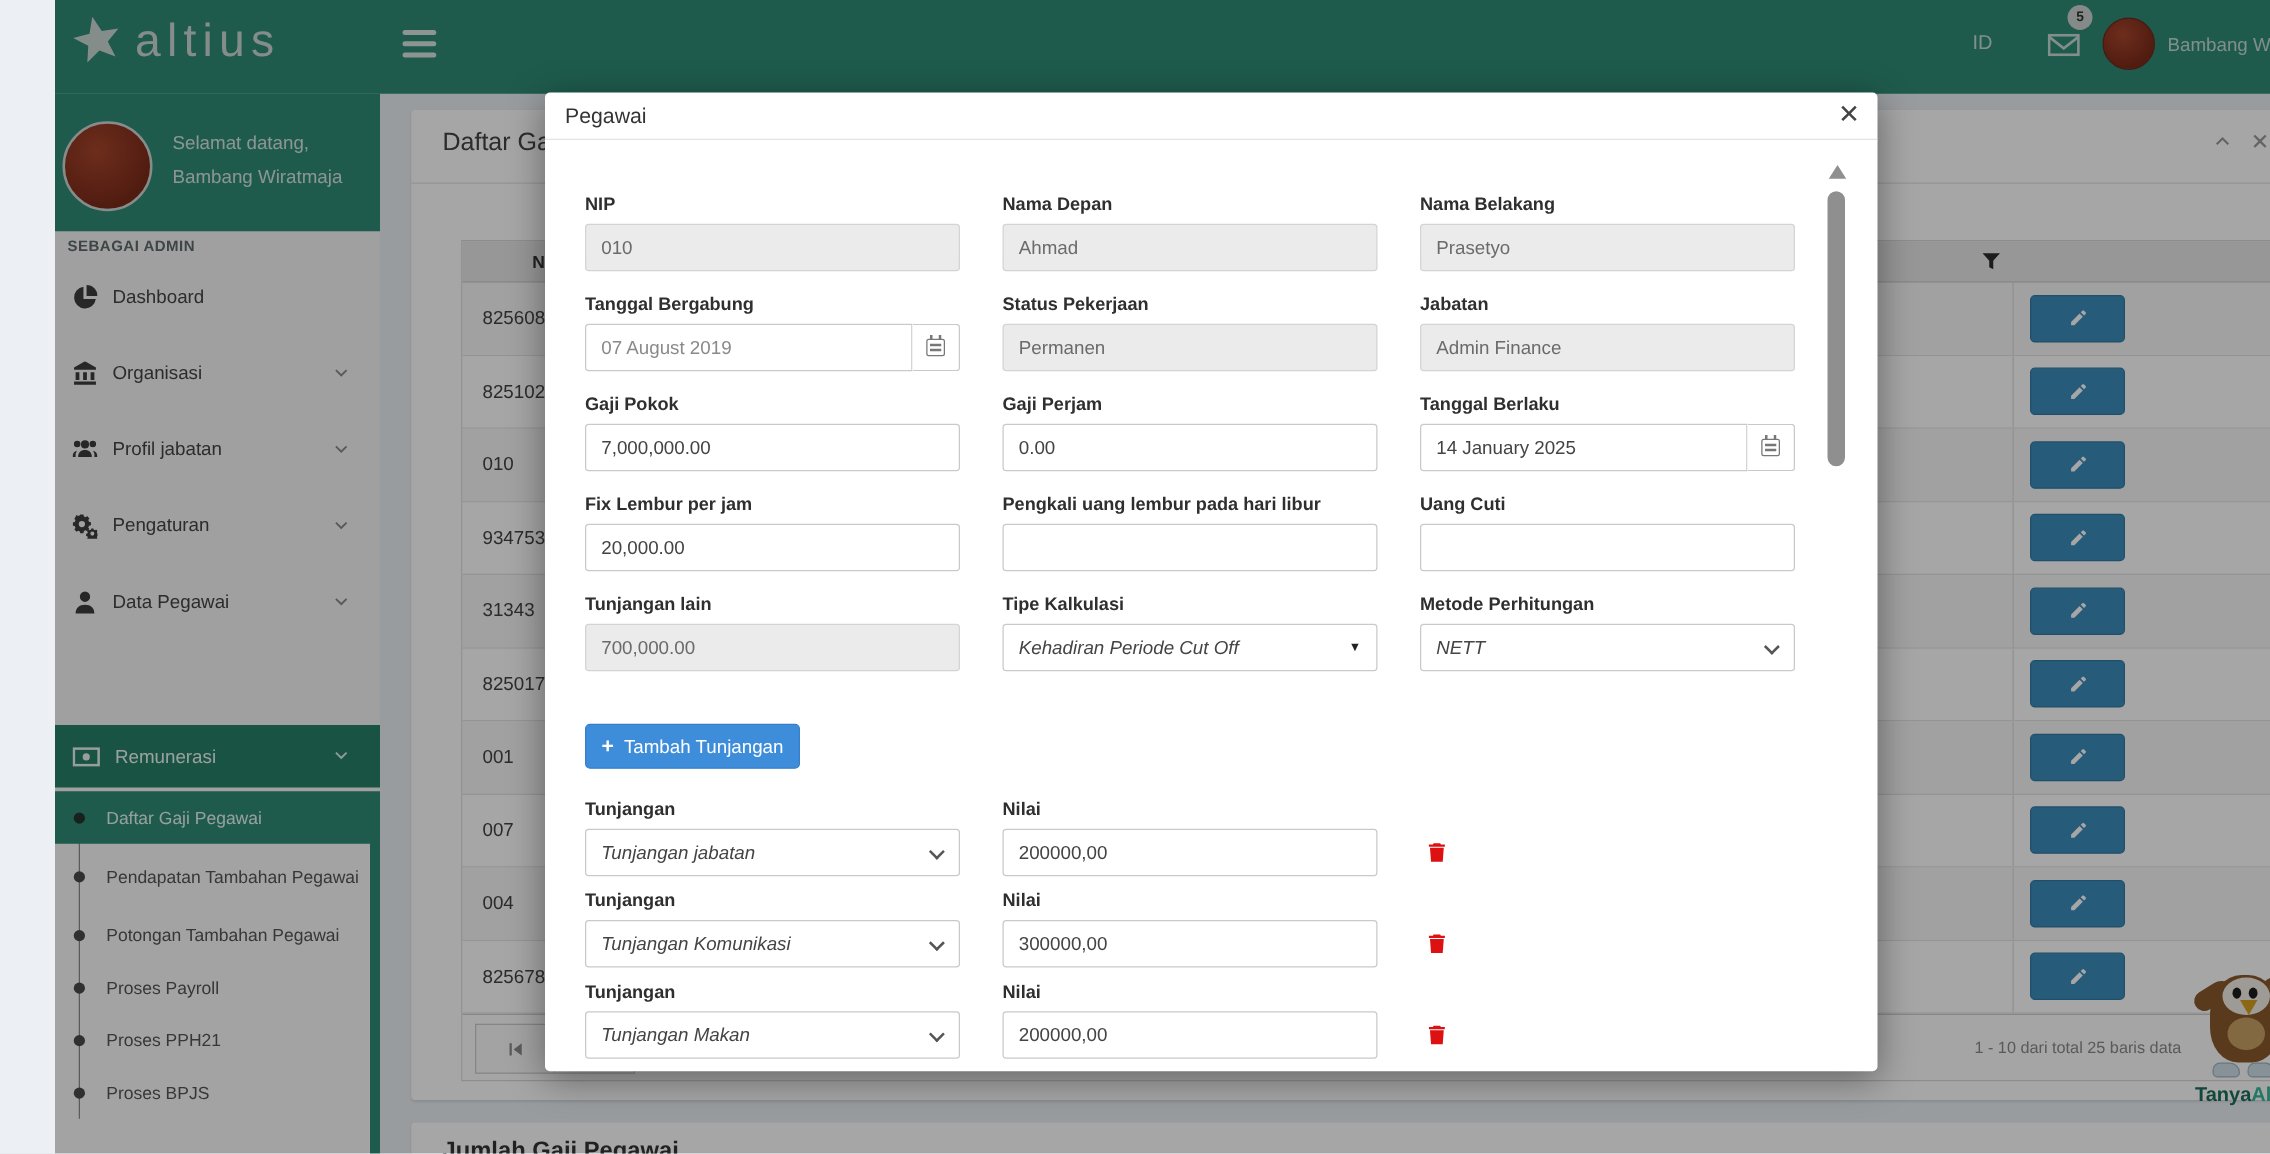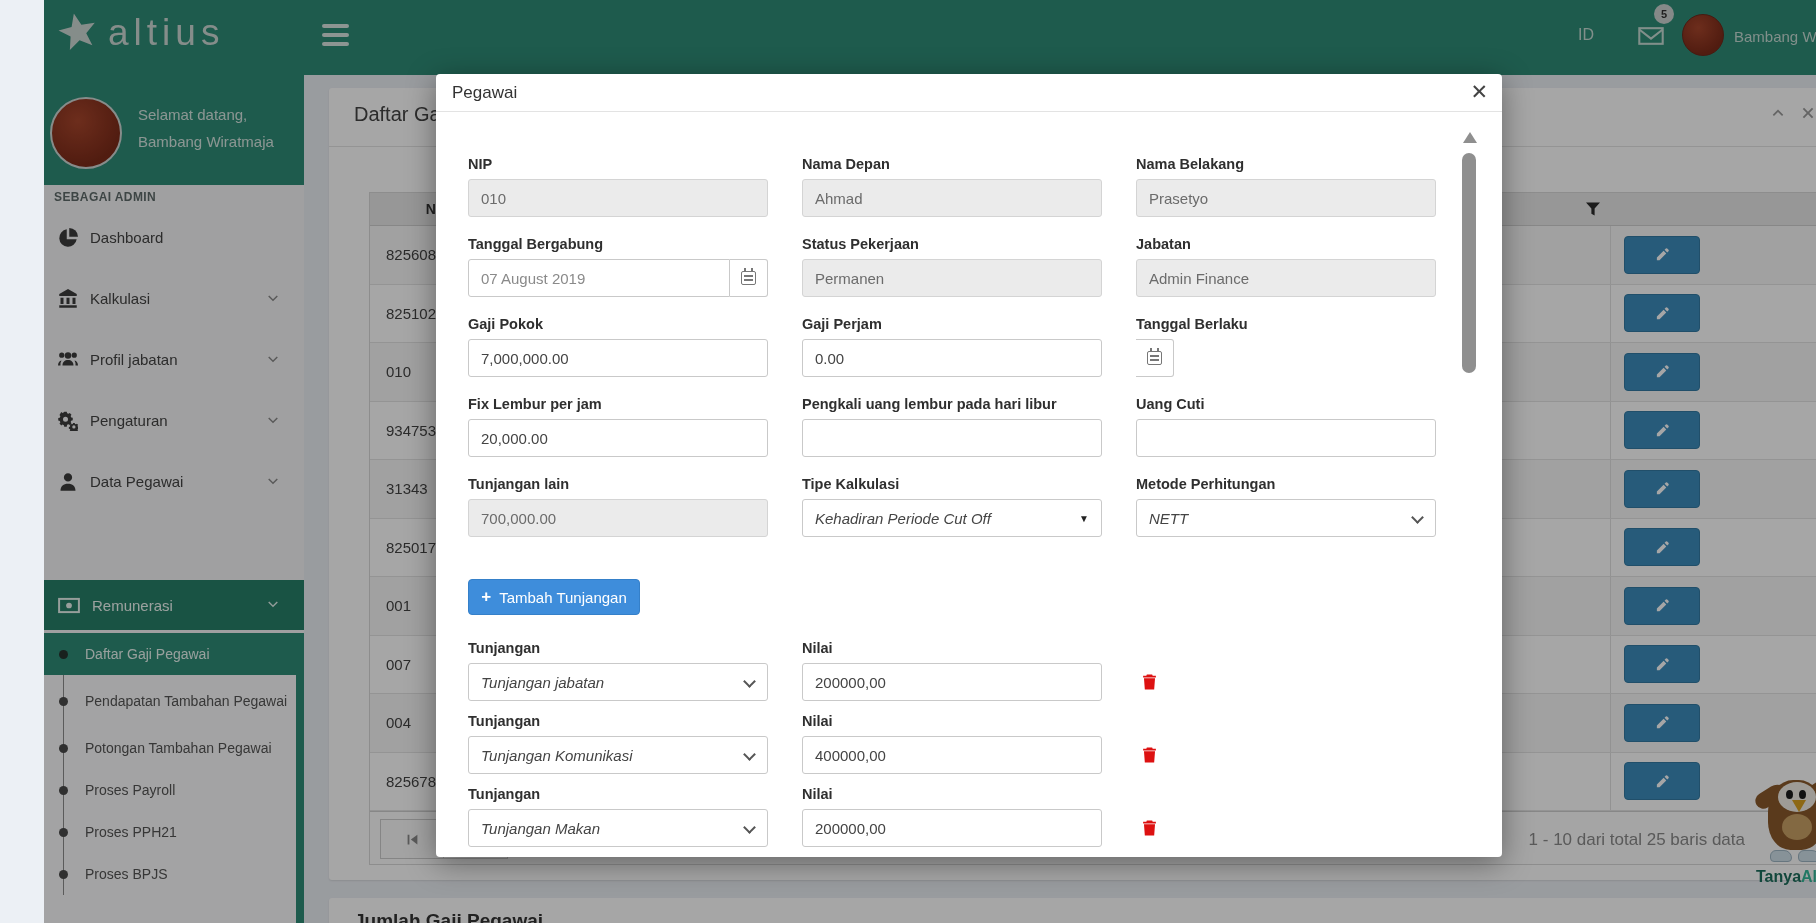--- a/index.html
+++ b/index.html
@@ -68,21 +68,21 @@
   .td-act { width:228px; border-left:1px solid #e0e0e0; display:flex; align-items:center; }
   .edit-btn { margin-left:13px; width:76px; height:38px; background:#3c8dbc; border:1px solid #337aa3;
     border-radius:4px; display:flex; align-items:center; justify-content:center; color:#fff; cursor:pointer; }
   .edit-btn svg { width:15px; height:15px; }
   .pager { position:relative; height:53px; border-top:1px solid #cfcfcf; background:#fdfdfd; }
   .pg-btns { position:absolute; left:10px; top:7px; display:flex; }
   .pg-btn { width:64px; height:40px; border:1px solid #ccc; background:#fafafa; color:#8a8a8a;
     display:flex; align-items:center; justify-content:center; cursor:pointer; }
   .pg-btn + .pg-btn { border-left:none; }
   .pg-btn svg { width:13px; height:13px; }
-  .pg-info { position:absolute; right:93px; top:18px; font-size:17px; color:#8a8a8a; }
+  .pg-info { position:absolute; right:93px; top:18px; font-size:13px; color:#8a8a8a; }
 
   .bottom-card { left:25px; top:823px; width:1512px; height:60px; padding:12px 0 0 25px; }
   .bottom-title { font-size:19px; font-weight:bold; color:#333; }
 
   
   .mascot { position:absolute; left:1714px; top:770px; width:100px; height:125px; z-index:6; }
   .m-wing { position:absolute; width:34px; height:16px; background:#8a5a2b; border-radius:8px 12px 2px 8px; }
   .m-wing.l { left:-4px; top:18px; transform:rotate(-32deg); }
   .m-wing.r { left:52px; top:14px; transform:rotate(26deg) scaleX(-1); }
   .m-body { position:absolute; left:10px; top:10px; width:56px; height:70px; background:#8a5a2b; border-radius:45% 45% 40% 40%; }
@@ -177,21 +177,21 @@
           <span class="mi-icon"><svg viewBox="0 0 16 16" fill="currentColor" width="100%" height="100%">
               <path d="M7 1.05A7 7 0 1 0 14.95 9H7z"></path>
               <path d="M9 0a7 7 0 0 1 7 7H9z"></path>
             </svg></span>
           <span>Dashboard</span>
         </div>
         <div class="menu-item">
           <span class="mi-icon"><svg viewBox="0 0 16 16" fill="currentColor" width="100%" height="100%">
               <path d="M8 0l7 4v1.5H1V4zM2 7h2.4v5H2zM6.8 7h2.4v5H6.8zM11.6 7H14v5h-2.4zM1 13h14v2H1z"></path>
             </svg></span>
-          <span>Kalkulasi</span>
+          <span>Organisasi</span>
           <span class="mi-caret"><svg viewBox="0 0 16 16" fill="currentColor" width="100%" height="100%">
               <path d="M2.5 5.2L8 10.7l5.5-5.5-1.2-1.2L8 8.3 3.7 4z"></path>
             </svg></span>
         </div>
         <div class="menu-item">
           <span class="mi-icon"><svg viewBox="0 0 16 16" fill="currentColor" width="100%" height="100%">
               <path d="M8 7a2.6 2.6 0 1 0 0-5.2A2.6 2.6 0 0 0 8 7zM3 6.2a2.1 2.1 0 1 0 0-4.2 2.1 2.1 0 0 0 0 4.2zM13 6.2a2.1 2.1 0 1 0 0-4.2 2.1 2.1 0 0 0 0 4.2zM8 8c2.6 0 4.4 1.5 4.4 4.4H3.6C3.6 9.5 5.4 8 8 8zM0 12.4c0-2.2 1-3.6 2.8-4a5.9 5.9 0 0 0-.8 4zM16 12.4h-2a5.9 5.9 0 0 0-.8-4c1.8.4 2.8 1.8 2.8 4z"></path>
             </svg></span>
           <span>Profil jabatan</span>
           <span class="mi-caret"><svg viewBox="0 0 16 16" fill="currentColor" width="100%" height="100%">
@@ -509,20 +509,23 @@
           </div>
           <div class="mcol">
             <div class="flabel">Gaji Perjam</div>
             <div class="inp num">
               <span>0.00</span>
             </div>
           </div>
           <div class="mcol">
             <div class="flabel">Tanggal Berlaku</div>
             <div class="grp">
+              <div class="inp">
+                <span>14 January 2025</span>
+              </div>
               <div class="addon">
                 <span class="cal"></span>
               </div>
             </div>
           </div>
         </div>
         <div class="mrow">
           <div class="mcol">
             <div class="flabel">Fix Lembur per jam</div>
             <div class="inp num">
@@ -594,21 +597,21 @@
           <div class="mcol">
             <div class="flabel">Tunjangan</div>
             <div class="inp sel">
               <span>Tunjangan Komunikasi</span>
               <span class="chev"></span>
             </div>
           </div>
           <div class="mcol">
             <div class="flabel">Nilai</div>
             <div class="inp">
-              <span>400000,00</span>
+              <span>300000,00</span>
             </div>
           </div>
           <button class="trash">
             <span style="width:17px;height:20px;display:inline-flex">
               <svg viewBox="0 0 16 16" fill="currentColor" width="100%" height="100%">
                 <path d="M5.5 1h5l.5 1H14v1.7H2V2h3zM2.8 4.5h10.4L12.4 15H3.6z"></path>
               </svg>
             </span>
           </button>
         </div>

